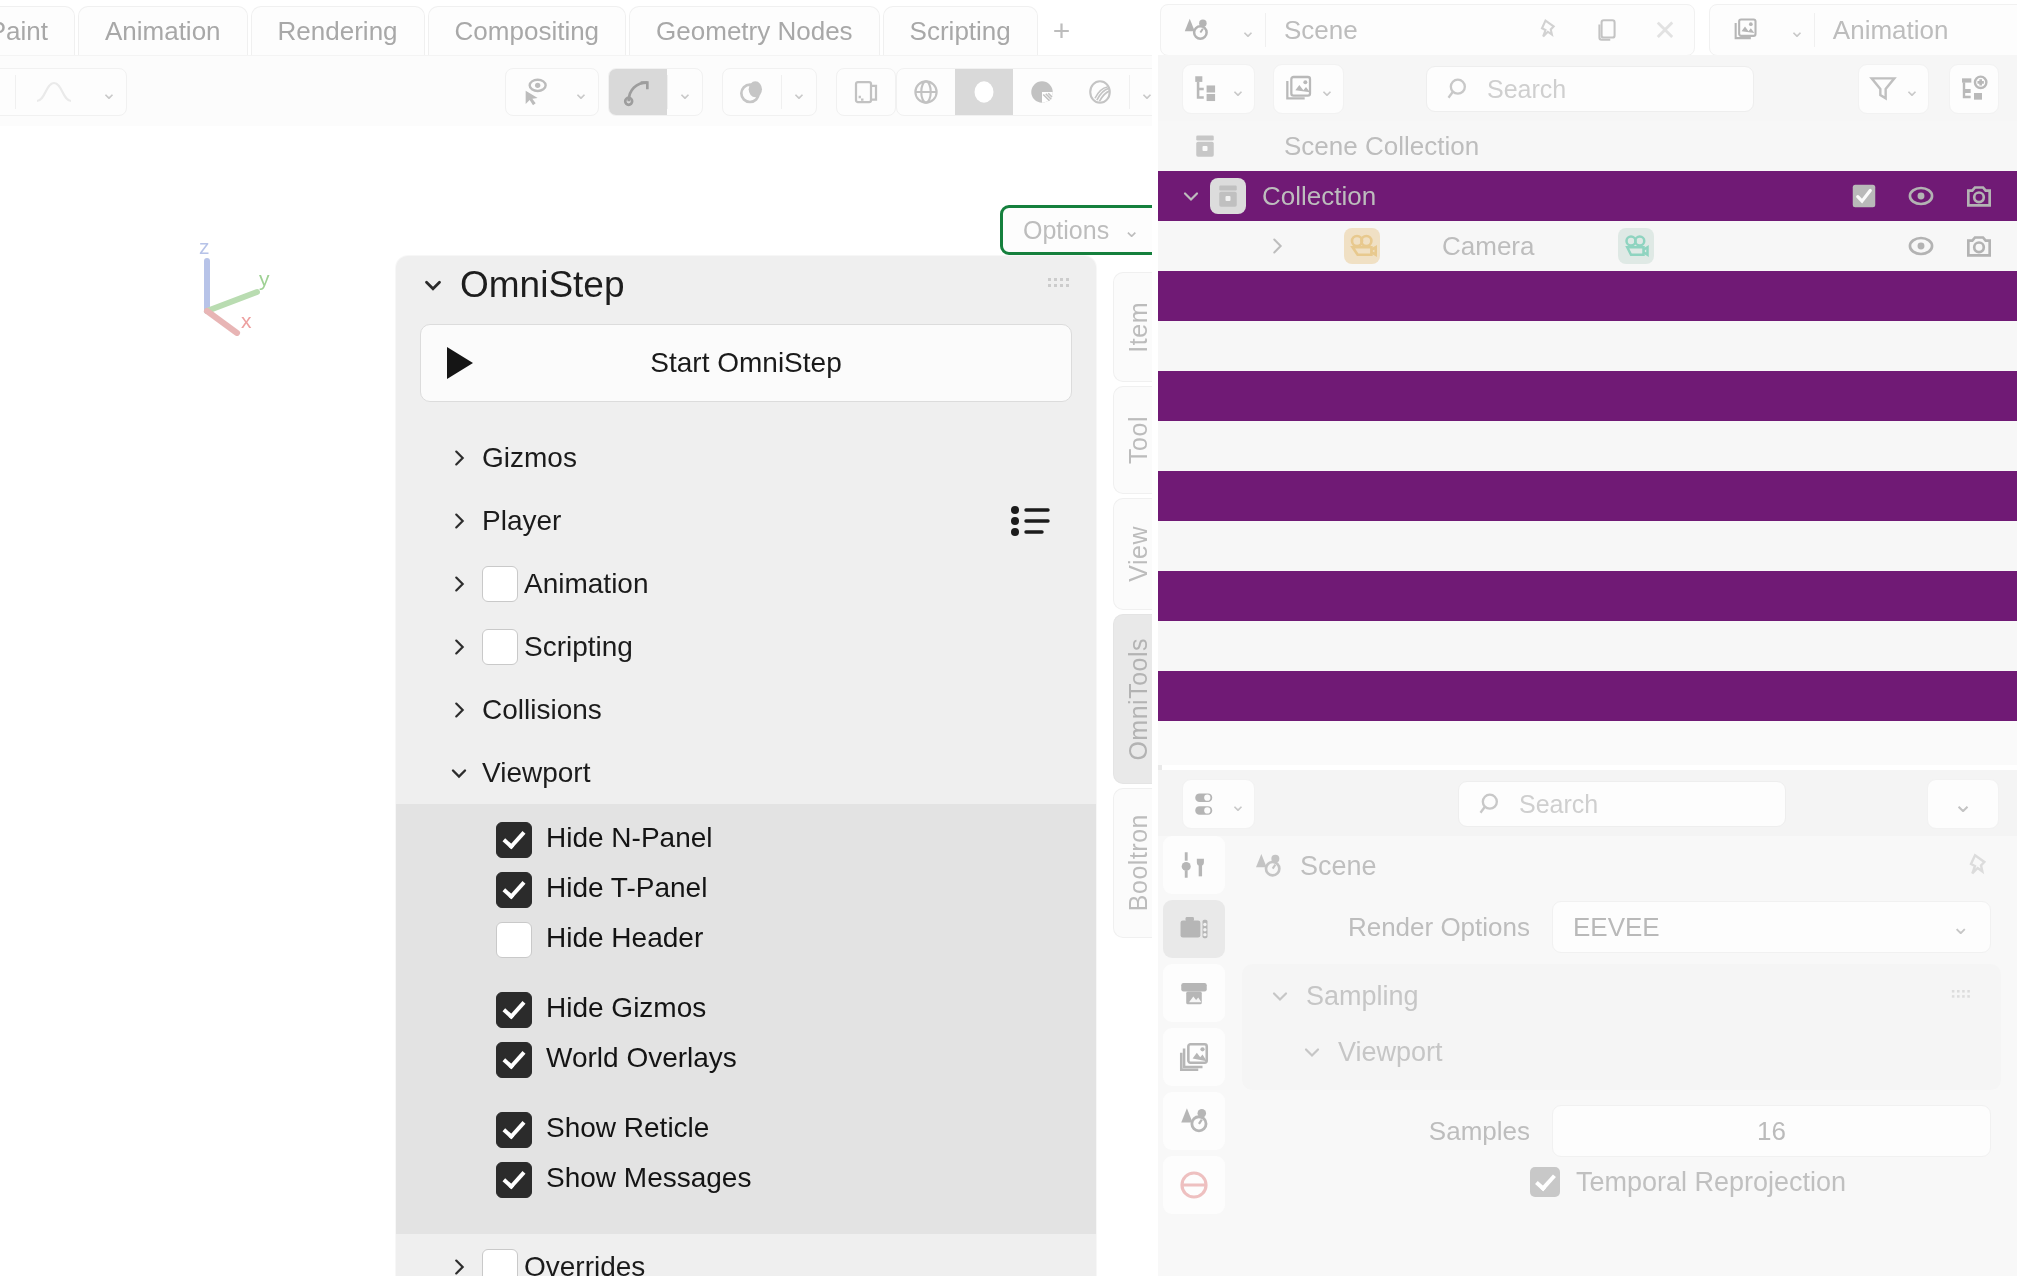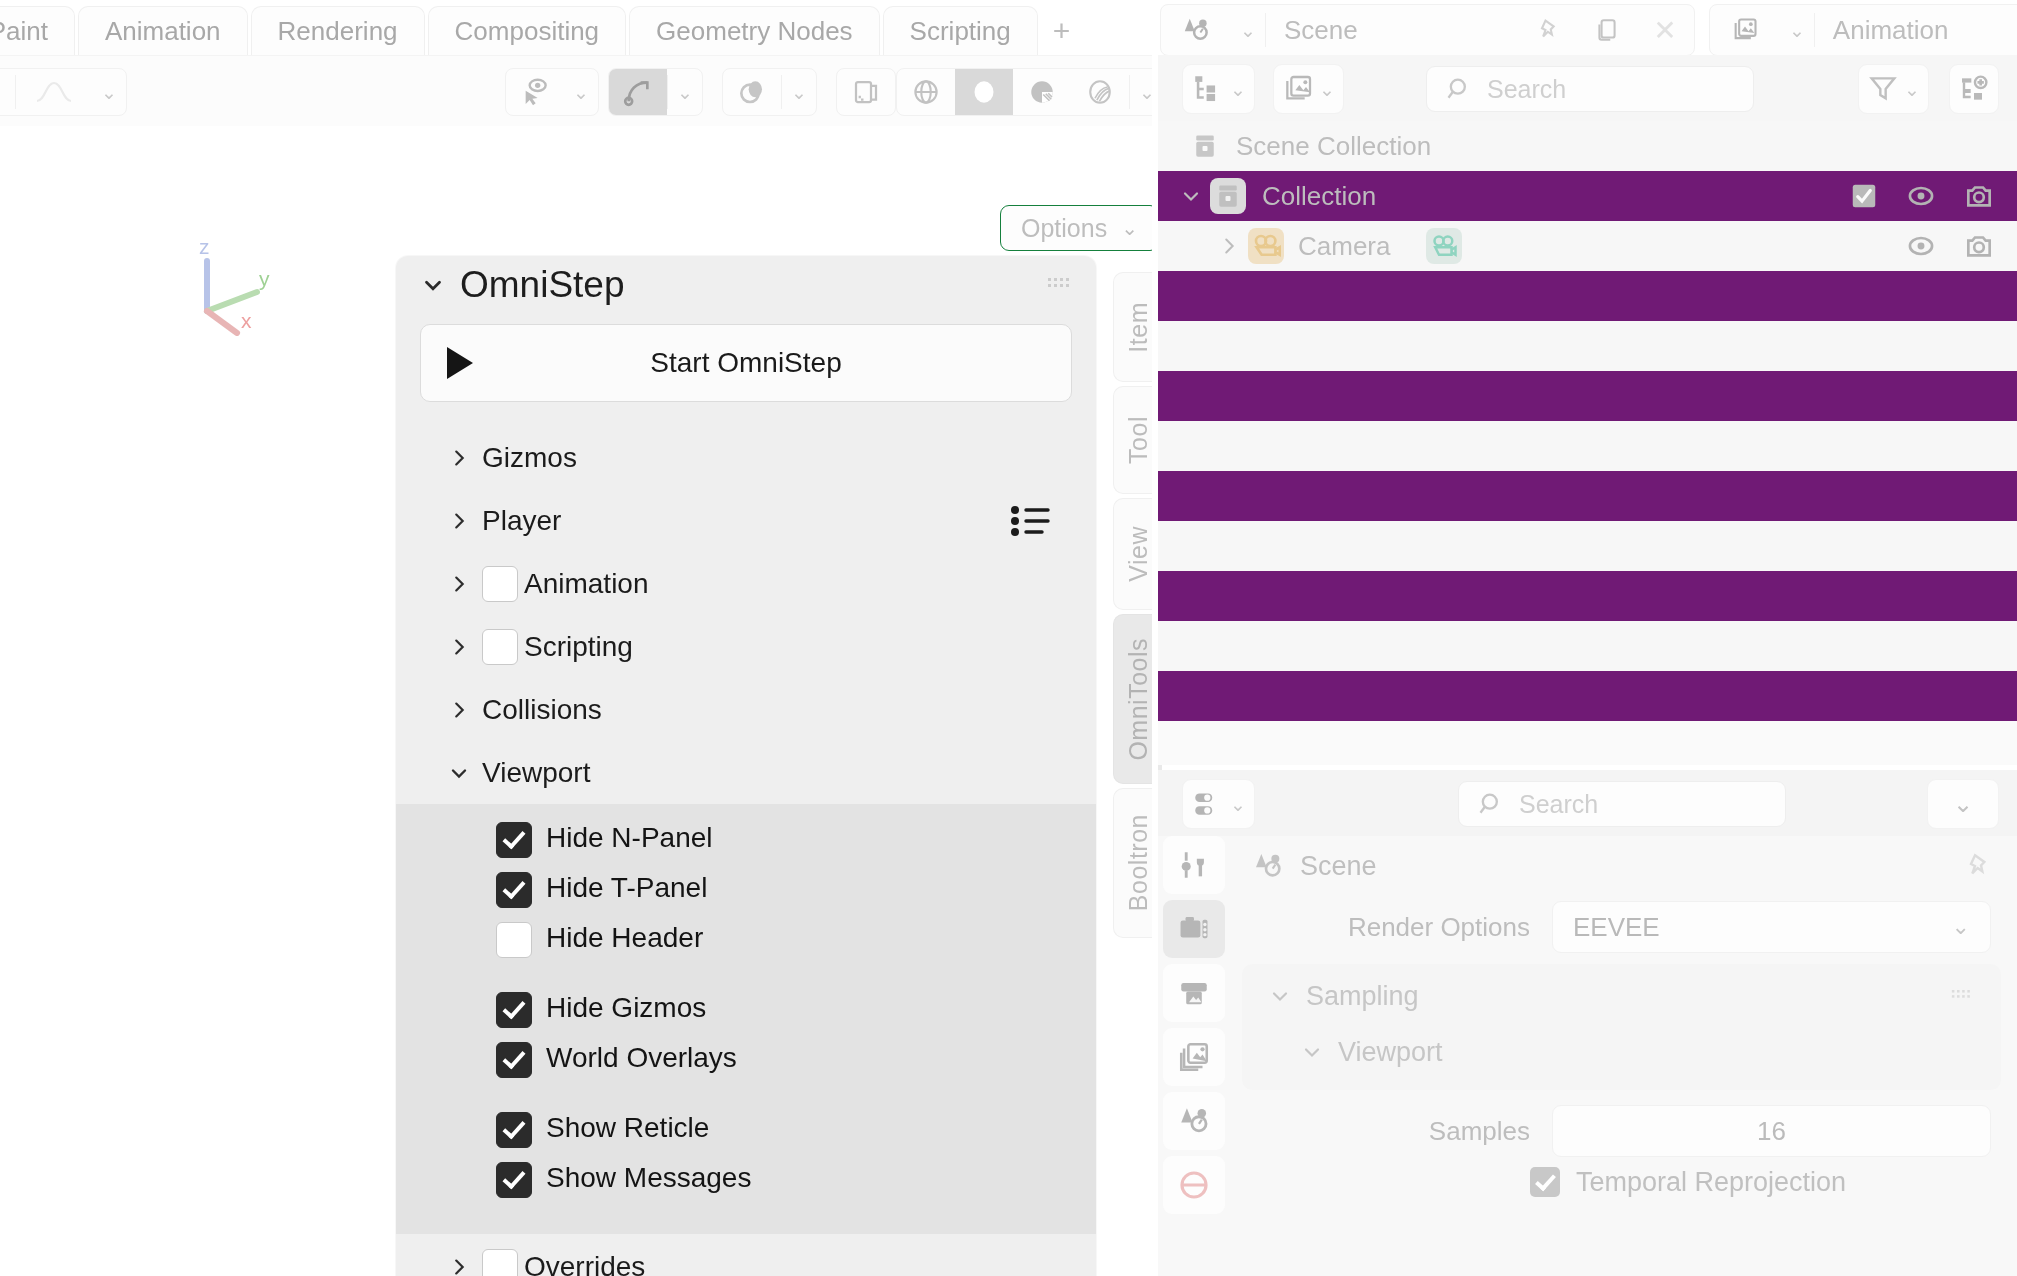--- a/index.html
+++ b/index.html
@@ -27,21 +27,21 @@
             border-top:1px solid #f4f4f4;}
   .vp-header{position:absolute;left:0;top:0;width:1152px;height:70px;background:#fcfcfc;}
   .btn-group{position:absolute;display:flex;align-items:center;height:46px;
              background:#fdfdfd;border:1px solid #f1f1f1;border-radius:8px;overflow:hidden;}
   .btn-group .seg{display:flex;align-items:center;justify-content:center;height:46px;min-width:46px;padding:0 6px;}
   .btn-group .seg.active{background:#d9d9d9;}
   .sep{width:1px;height:34px;background:#f0f0f0;}
   .chev{color:#c9c9c9;font-size:19px;line-height:1;padding:0 9px;}
 
   .options-btn{position:absolute;left:1000px;top:149px;height:44px;display:flex;align-items:center;
-    gap:14px;padding:0 20px;background:#fdfdfd;border:1px solid #15803d;border-radius:9px;
+    gap:14px;padding:0 20px;background:#fdfdfd;border:3px solid #15803d;border-radius:9px;
     color:#bdbdbd;font-size:25px;}
 
   
   .gizmo{position:absolute;left:185px;top:180px;width:120px;height:100px;}
 
   
   .npanel{position:absolute;left:396px;top:200px;width:700px;height:1076px;
           background:#efefef;border-radius:12px 12px 0 0;
           box-shadow:0 0 0 1px rgba(0,0,0,0.03);}
   .panel-head{display:flex;align-items:center;height:58px;padding:0 22px 0 24px;}
@@ -87,21 +87,21 @@
   .out-header{position:absolute;left:0;top:0;width:859px;height:66px;background:#f6f6f6;}
   .sq-btn{display:flex;align-items:center;justify-content:center;height:48px;padding:0 8px;
      background:#fdfdfd;border:1px solid #f2f2f2;border-radius:9px;}
   .searchbox{height:44px;background:#fdfdfd;border:1px solid #eeeeee;border-radius:9px;
      display:flex;align-items:center;gap:14px;padding:0 18px;}
   .searchbox .ph{color:#cfcfcf;font-size:25px;}
 
   .out-row{display:flex;align-items:center;height:50px;position:relative;}
   .out-row .name{color:#bdbdbd;font-size:26px;}
   .out-row .right-icons{position:absolute;right:22px;display:flex;align-items:center;gap:26px;}
-  .zebra{background:#f7f7f7;}
+  .zebra{background:#f7f7f7;gap:48px;}
   .zebra2{background:#701a75;}
 
   
   .props{position:absolute;left:1158px;top:770px;width:859px;height:506px;background:#f8f8f8;}
   .props-header{position:absolute;left:0;top:0;width:859px;height:66px;background:#f4f4f4;}
   .props-tabs{position:absolute;left:0;top:66px;width:72px;bottom:0;}
   .ptab{width:62px;height:58px;margin:0 0 6px 5px;border-radius:9px;background:#fdfdfd;
         display:flex;align-items:center;justify-content:center;}
   .ptab.active{background:#e9e9e9;}
   .props-body{position:absolute;left:72px;top:66px;right:0;bottom:0;}

